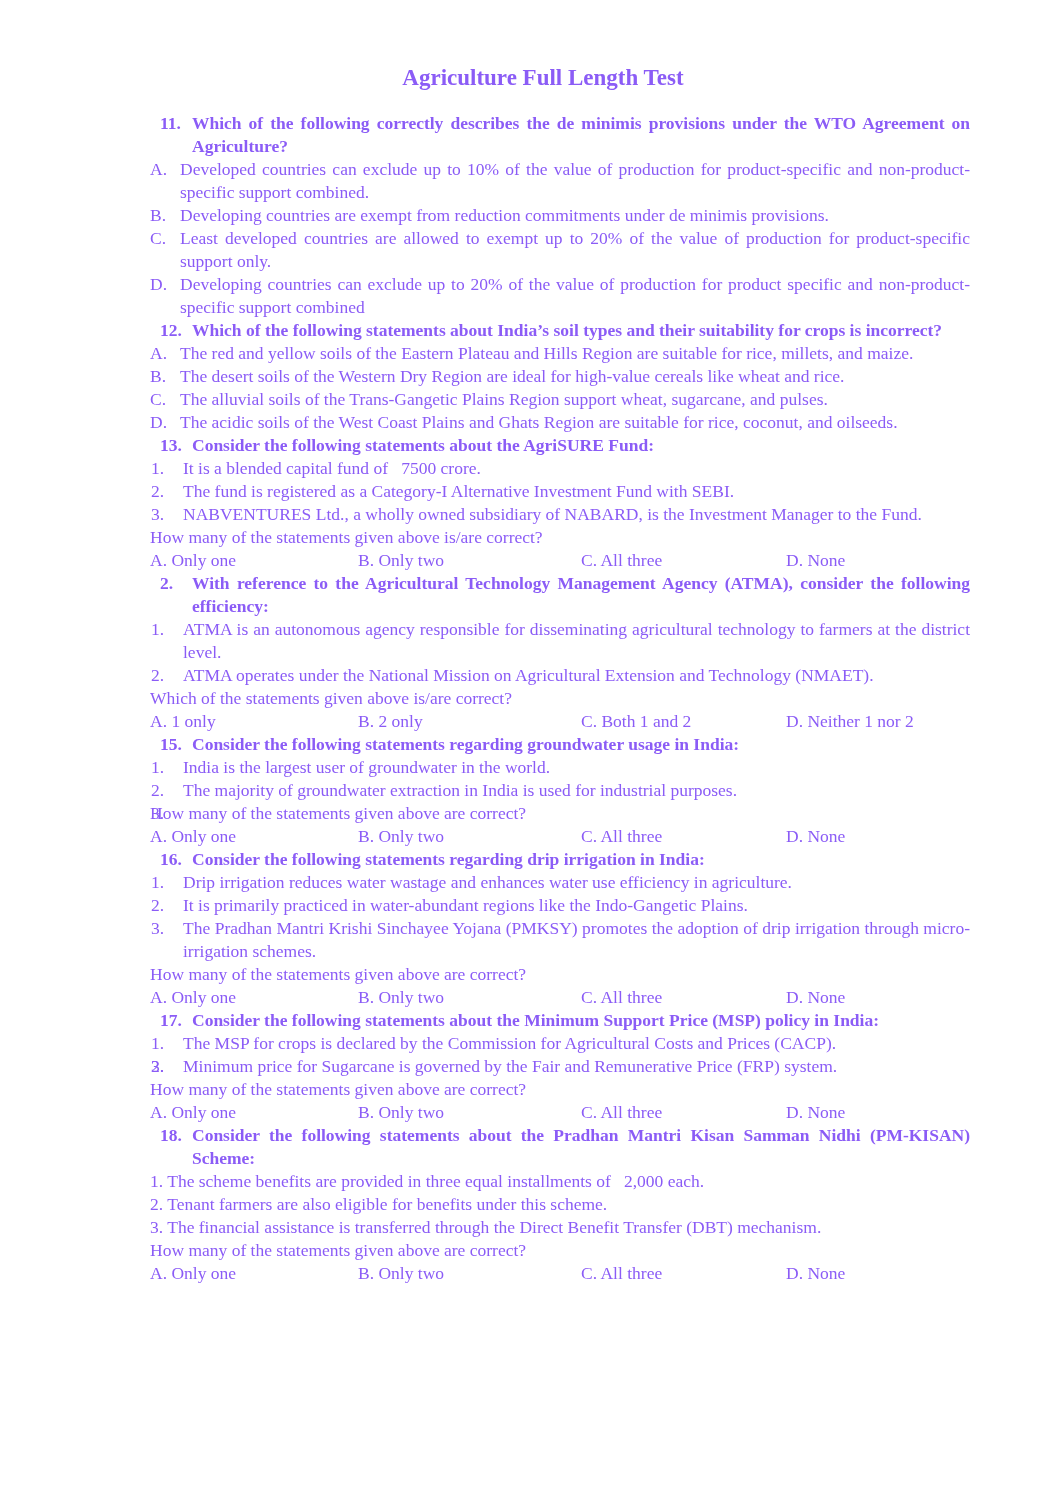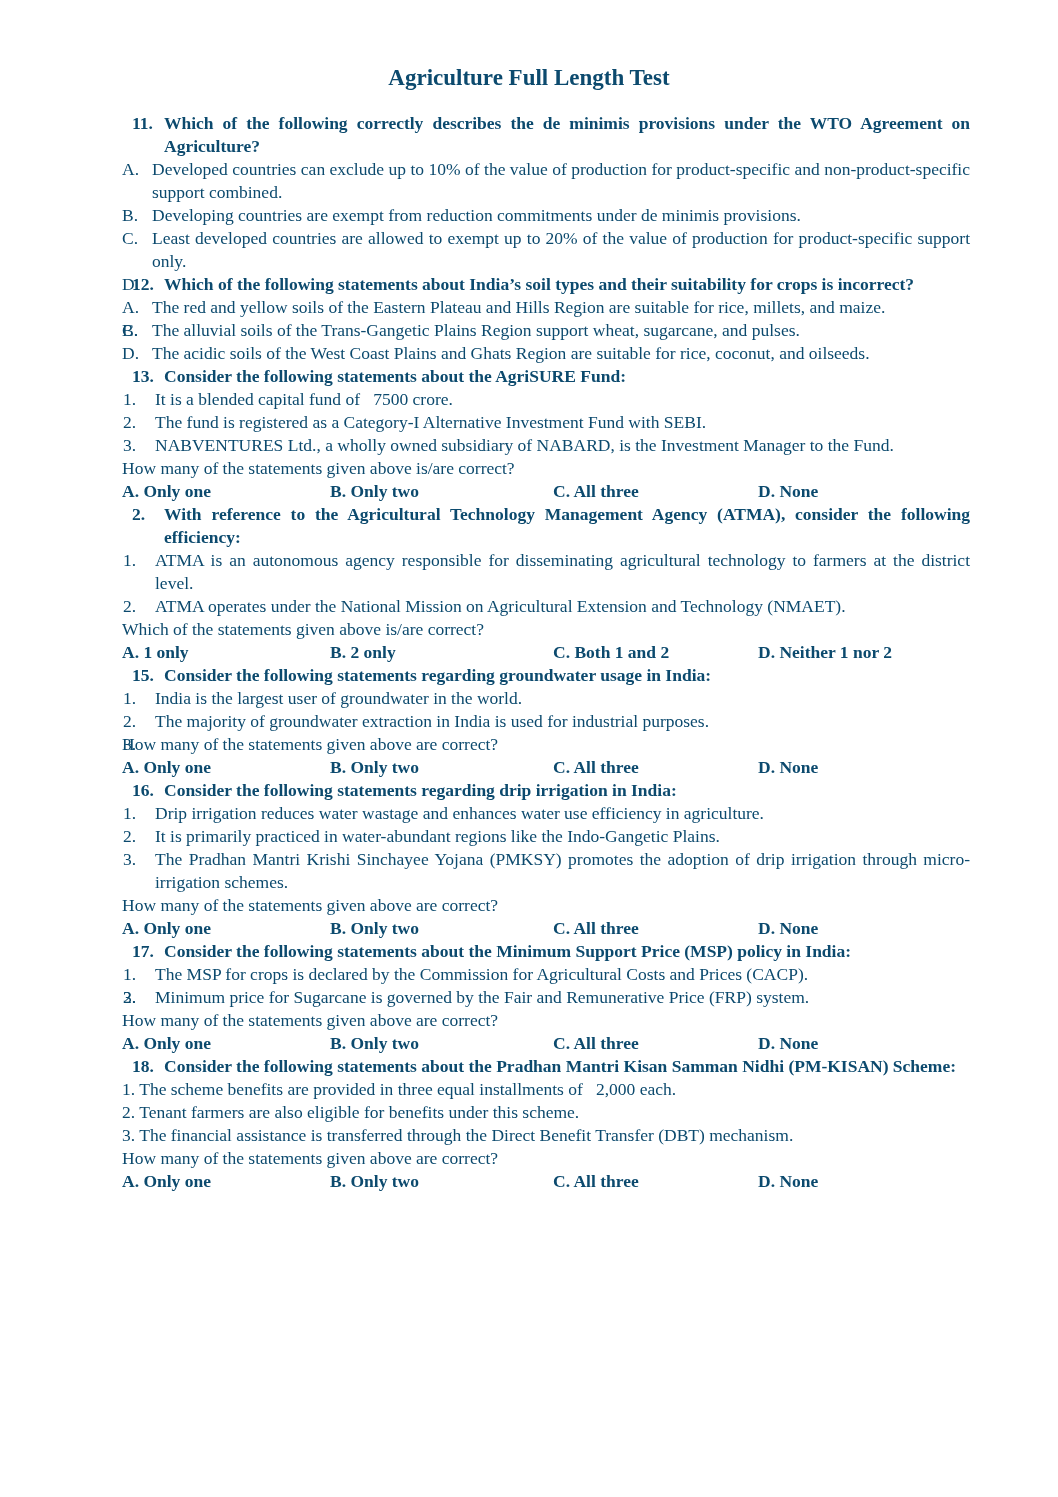--- a/index.html
+++ b/index.html
@@ -1,25 +1,25 @@
 <!DOCTYPE html>
 <html><head>
 <meta charset="utf-8">
 <style>
   * { margin: 0; padding: 0; box-sizing: border-box; }
   html, body { background: #ffffff; }
   .page {
     width: 1058px;
     height: 1497px;
     background: #ffffff;
-    color: #0c4a6e;
+    color: #8b5cf6;
     font-family: "Liberation Serif", "DejaVu Serif", serif;
     font-size: 17.5px;
     line-height: 23px;
-    padding: 64px 88px 0 88px;
+    padding: 64px 88px 0 116px;
     position: relative;
     overflow: hidden;
   }
   .title {
     text-align: center;
     font-weight: bold;
     font-size: 23px;
     line-height: 28px;
     margin-bottom: 20px;
   }
@@ -42,21 +42,21 @@
     padding-left: 67px;
     text-align: justify;
   }
   .stmt .marker { position: absolute; left: 35px; top: 0; }
   .stmt-flat {
     padding-left: 34px;
     text-align: justify;
   }
   .prompt { padding-left: 34px; }
   .choices { position: relative; height: 23px; }
-  .choice { position: absolute; top: 0; white-space: nowrap; font-weight: bold; }
+  .choice { position: absolute; top: 0; white-space: nowrap; }
   .c0 { left: 34px; }
   .c1 { left: 242px; }
   .c2 { left: 465px; }
   .c3 { left: 670px; }
 </style>
 </head>
 <body>
 
 <div class="page">
 
@@ -74,34 +74,36 @@
     <div class="opt">
       <span class="marker">B.</span>
       <span>Developing countries are exempt from reduction commitments under de minimis provisions.</span>
     </div>
     <div class="opt">
       <span class="marker">C.</span>
       <span>Least developed countries are allowed to exempt up to 20% of the value of production for product-specific support only.</span>
     </div>
     <div class="opt">
       <span class="marker">D.</span>
+      <span>Developing countries can exclude up to 20% of the value of production for product specific and non-product-specific support combined</span>
     </div>
   </div>
 
   <div>
     <div class="q-heading">
       <span class="q-num">12.</span>
       <span>Which of the following statements about India’s soil types and their suitability for crops is incorrect?</span>
     </div>
     <div class="opt">
       <span class="marker">A.</span>
       <span>The red and yellow soils of the Eastern Plateau and Hills Region are suitable for rice, millets, and maize.</span>
     </div>
     <div class="opt">
       <span class="marker">B.</span>
+      <span>The desert soils of the Western Dry Region are ideal for high-value cereals like wheat and rice.</span>
     </div>
     <div class="opt">
       <span class="marker">C.</span>
       <span>The alluvial soils of the Trans-Gangetic Plains Region support wheat, sugarcane, and pulses.</span>
     </div>
     <div class="opt">
       <span class="marker">D.</span>
       <span>The acidic soils of the West Coast Plains and Ghats Region are suitable for rice, coconut, and oilseeds.</span>
     </div>
   </div>

